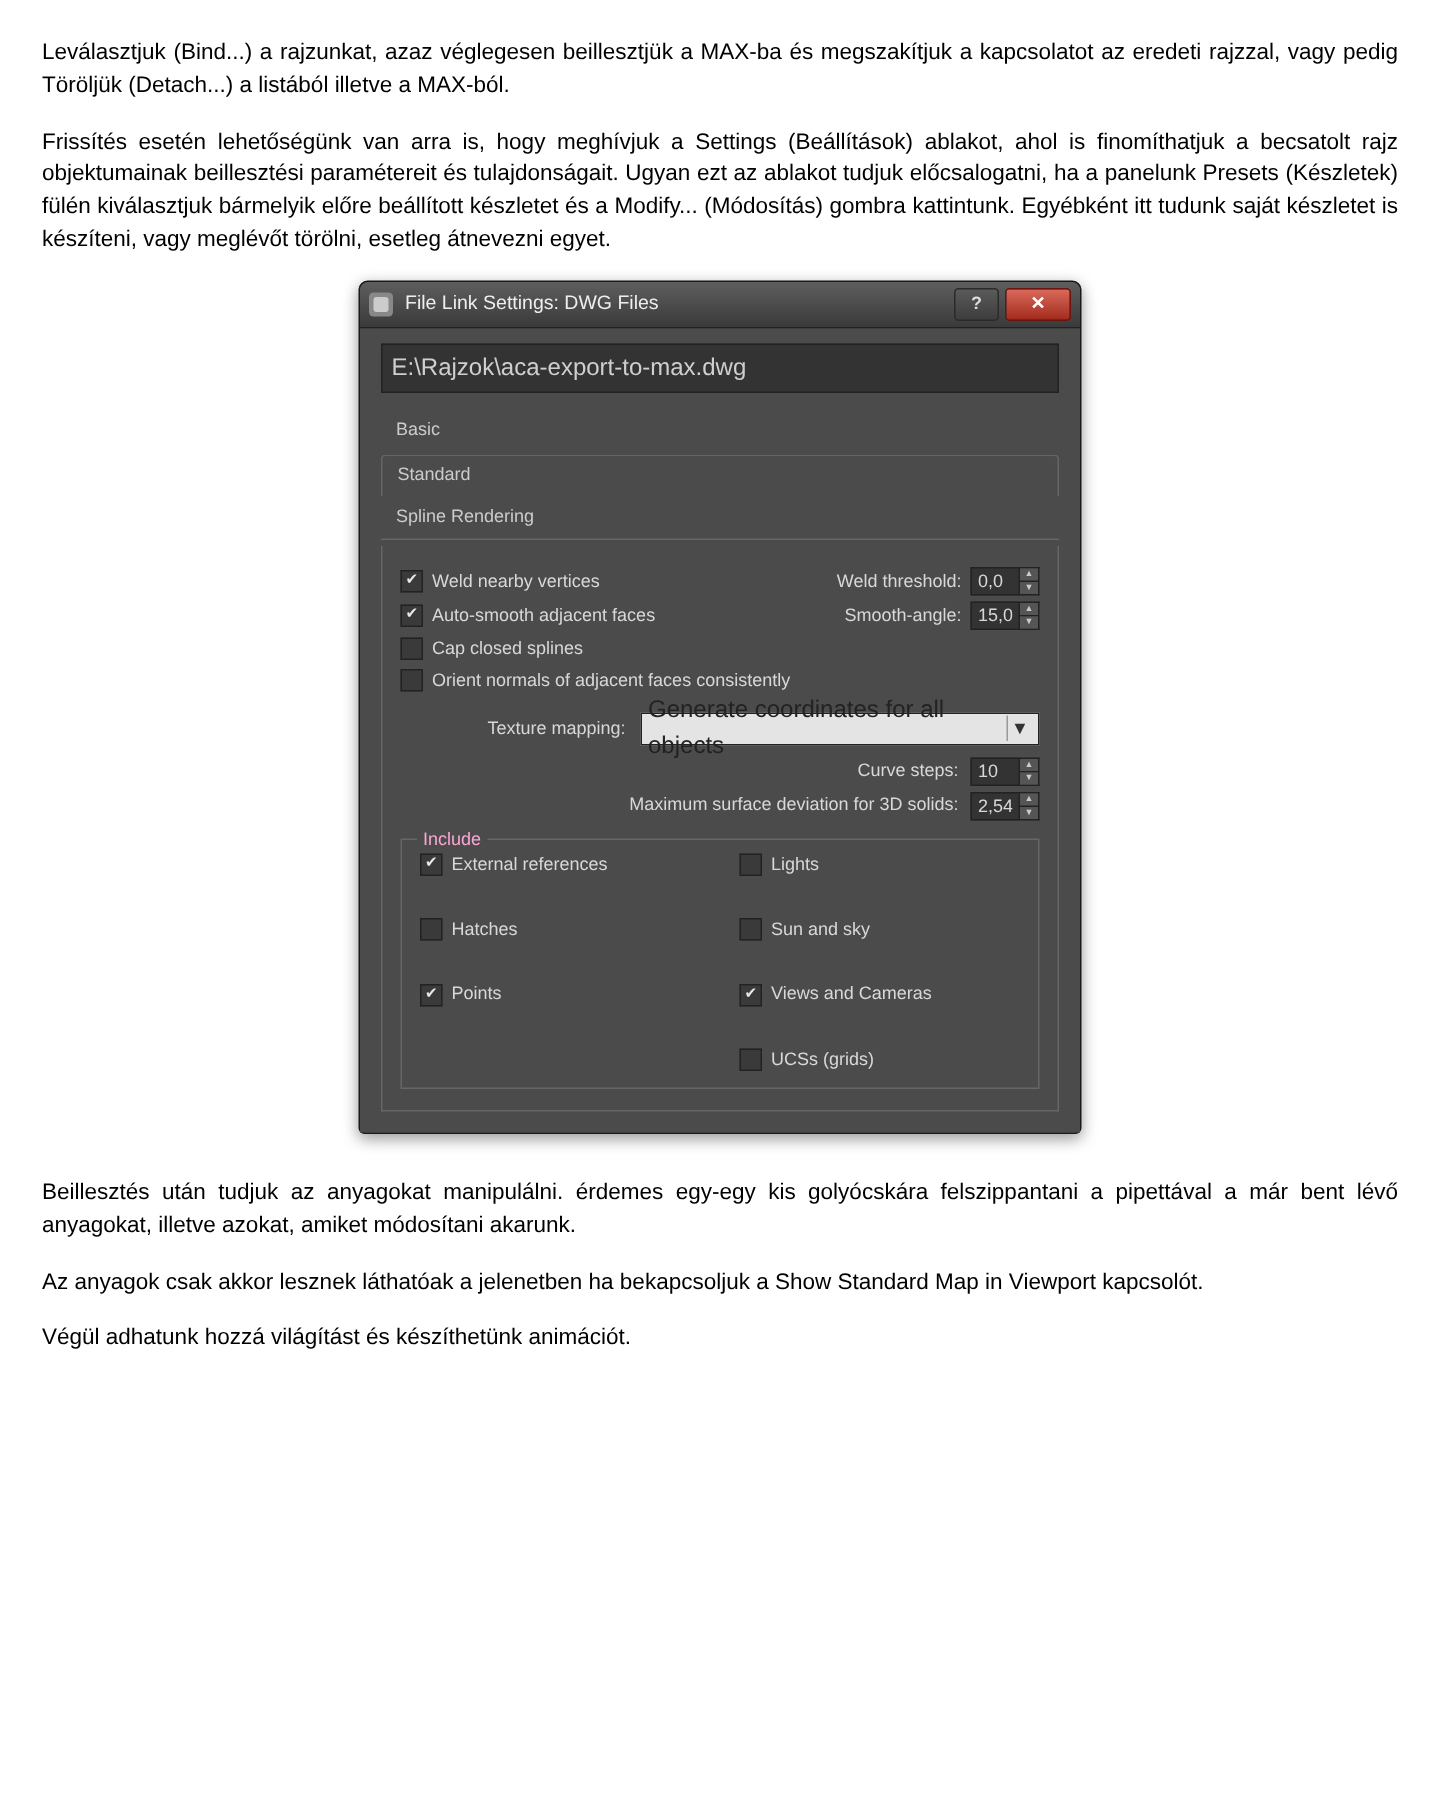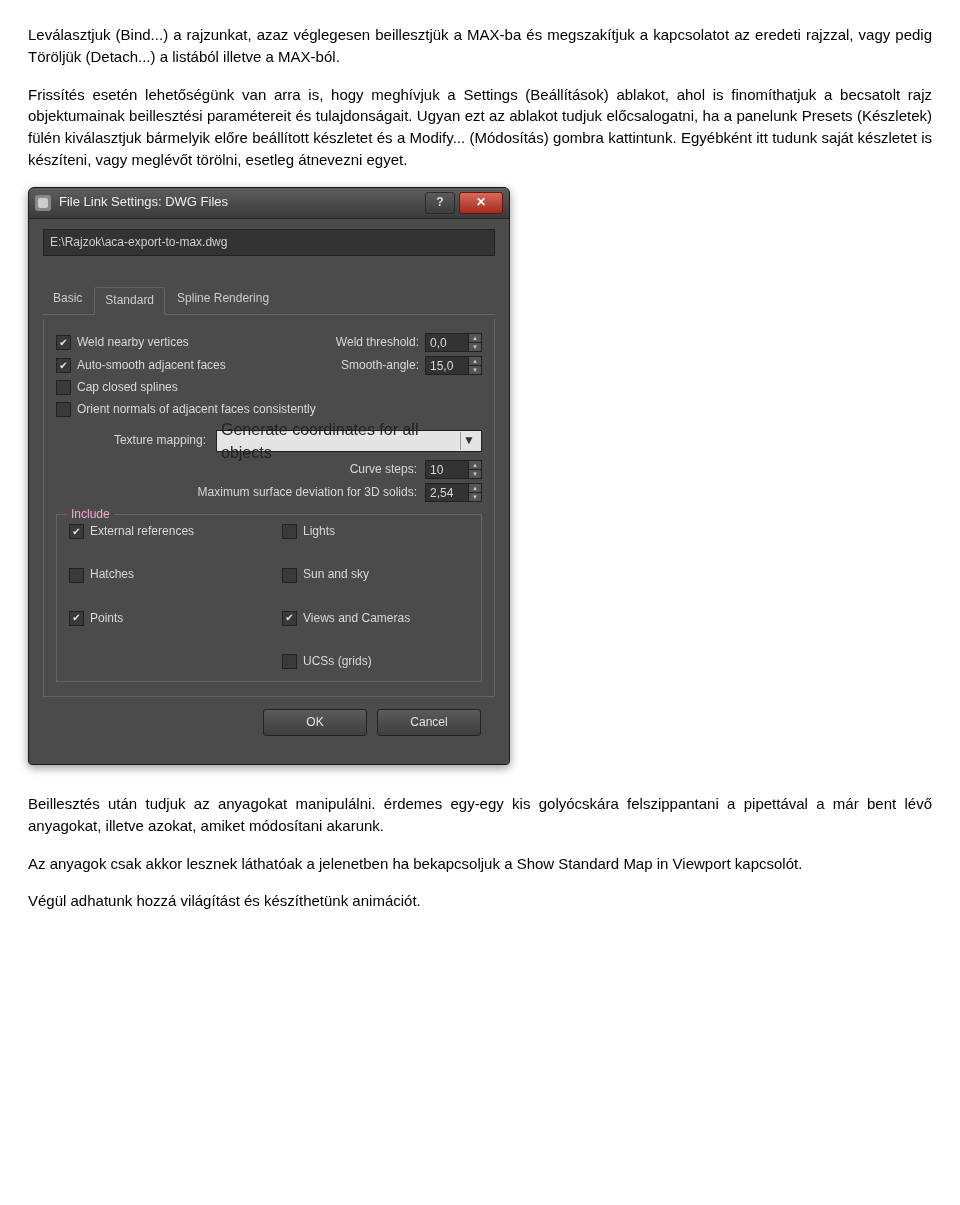--- a/index.html
+++ b/index.html
@@ -12,20 +12,21 @@
     width: 960px;
     box-sizing: border-box;
     line-height: 1.45;
   }
   p { margin: 0 0 16px 0; text-align: justify; }
   .italic { }
 
   
   .dialog-wrap {
     display: flex;
+    justify-content: center;
     margin: 12px 0 28px 0;
   }
   .dialog {
     width: 480px;
     background: #4b4b4b;
     border: 1px solid #1a1a1a;
     border-radius: 6px 6px 4px 4px;
     box-shadow: 0 3px 10px rgba(0,0,0,0.4);
     font-family: "Segoe UI", Tahoma, sans-serif;
     font-size: 12px;
@@ -72,28 +73,29 @@
 
   .dialog-body {
     padding: 10px 14px 14px 14px;
     background: #4b4b4b;
   }
   .path-field {
     background: #333;
     border: 1px solid #222;
     padding: 4px 6px;
     color: #cfcfcf;
-    margin-bottom: 30px;
-    font-size: 12px;
+    margin-bottom: 12px;
+    font-size: 16px;
   }
   .tabs {
     display: flex;
     gap: 2px;
     border-bottom: 1px solid #666;
     margin-bottom: 4px;
+    flex-direction: column;
   }
   .tab {
     padding: 4px 10px 5px 10px;
     color: #ccc;
     cursor: default;
   }
   .tab.active {
     border: 1px solid #666;
     border-bottom: 1px solid #4b4b4b;
     background: #4b4b4b;
@@ -129,21 +131,21 @@
     display: flex;
     align-items: center;
     gap: 6px;
     margin-left: auto;
   }
   .spin {
     display: flex;
     align-items: stretch;
   }
   .spin input {
-    width: 44px;
+    width: 33px;
     background: #333;
     border: 1px solid #222;
     color: #d8d8d8;
     font-size: 12px;
     padding: 1px 4px;
     box-sizing: border-box;
   }
   .spin-arrows {
     display: flex;
     flex-direction: column;
@@ -363,24 +365,20 @@
               </div>
             <div class="row"></div>
             <div class="row">
                 <span class="cb"></span>
                 <span class="lbl">UCSs (grids)</span>
               </div>
           </div>
         </div>
       </div>
 
-      <div class="dialog-footer">
-        <div class="btn">OK</div>
-        <div class="btn">Cancel</div>
-      </div>
     </div>
   </div>
 </div>
 
 <p>Beillesztés után tudjuk az anyagokat manipulálni. érdemes egy-egy kis golyócskára felszippantani a pipettával a már bent lévő anyagokat, illetve azokat, amiket módosítani akarunk.</p>
 
 <p>
   <span>Az anyagok csak akkor lesznek láthatóak a jelenetben ha bekapcsoljuk a </span><span class="italic">Show Standard Map in Viewport</span><span> kapcsolót.</span>
 </p>
 

